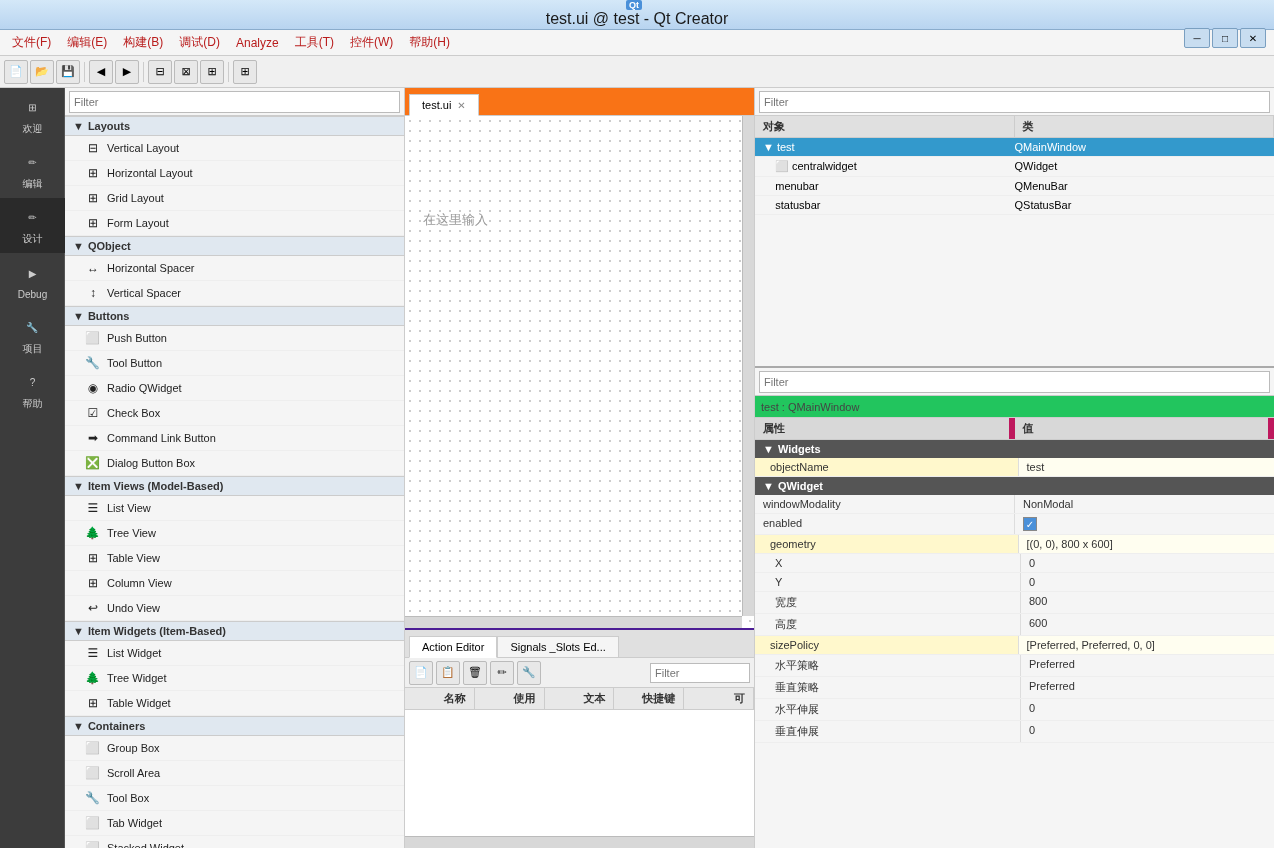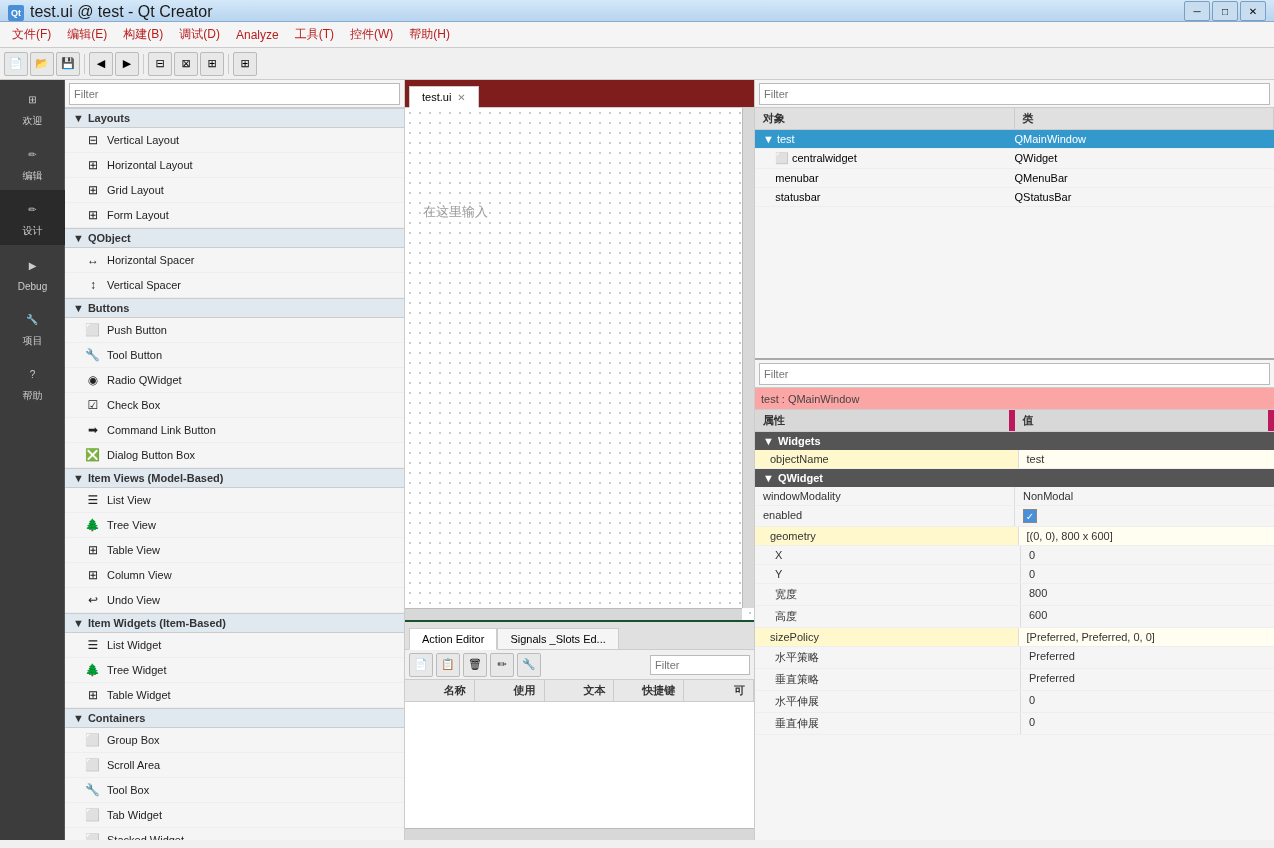--- a/index.html
+++ b/index.html
@@ -1,19 +1,19 @@
 <!DOCTYPE html>
 <html><head>
   <meta charset="utf-8">
   <style>
     * { box-sizing: border-box; margin: 0; padding: 0; }
     body { font-family: 'Microsoft YaHei', Arial, sans-serif; font-size: 12px; background: #f0f0f0; overflow: hidden; width: 1274px; height: 848px; }
 
     
-    .title-bar { height: 22px; background: linear-gradient(to bottom, #d4e8f8, #b8d4f0); display: flex; align-items: flex-end; padding: 0 8px; border-bottom: 1px solid #8aaccc; }
+    .title-bar { height: 30px; background: linear-gradient(to bottom, #d4e8f8, #b8d4f0); display: flex; align-items: center; padding: 0 8px; border-bottom: 1px solid #8aaccc; flex-direction: column; }
     .title-bar-icon { width: 16px; height: 16px; margin-right: 6px; background: #4a90d9; border-radius: 2px; display: flex; align-items: center; justify-content: center; color: white; font-size: 9px; font-weight: bold; }
     .title-bar-text { font-size: 16px; color: #1a1a1a; }
     .title-bar-controls { margin-left: auto; display: flex; gap: 2px; }
     .title-btn { width: 26px; height: 20px; background: #c8ddf0; border: 1px solid #7a9fc0; border-radius: 2px; cursor: pointer; display: flex; align-items: center; justify-content: center; font-size: 10px; }
 
     
     .menu-bar { height: 26px; background: #f5f5f5; border-bottom: 1px solid #ccc; display: flex; align-items: center; padding: 0 4px; }
     .menu-item { padding: 2px 8px; cursor: pointer; font-size: 12px; color: #b91c1c; }
 
     
@@ -31,21 +31,21 @@
     .sidebar-icon-shape { width: 24px; height: 24px; display: flex; align-items: center; justify-content: center; }
 
     
     .left-panel { width: 340px; background: #f5f5f5; border-right: 1px solid #ccc; display: flex; flex-direction: column; }
     .panel-filter { height: 28px; padding: 3px 4px; border-bottom: 1px solid #ccc; background: #f5f5f5; }
     .panel-filter input { width: 100%; height: 22px; border: 1px solid #bbb; padding: 0 4px; font-size: 11px; background: white; }
     .widget-list { flex: 1; overflow-y: auto; }
     .widget-category { background: #e0e8f0; padding: 3px 8px; font-size: 11px; font-weight: bold; color: #333; border-bottom: 1px solid #ccc; border-top: 1px solid #ccc; display: flex; align-items: center; gap: 4px; }
     .widget-item { display: flex; align-items: center; padding: 4px 8px 4px 20px; cursor: pointer; border-bottom: 1px solid #eee; font-size: 11px; color: #222; gap: 6px; }
     .widget-icon { width: 16px; height: 16px; display: flex; align-items: center; justify-content: center; flex-shrink: 0; }
-    .tab-bar { height: 28px; background: #7f1d1d; border-bottom: 1px solid #ccc; display: flex; align-items: flex-end; padding: 0 4px; }
+    .tab-bar { height: 28px; background: #f97316; border-bottom: 1px solid #ccc; display: flex; align-items: flex-end; padding: 0 4px; }
     .tab { padding: 4px 12px; background: #f5f5f5; border: 1px solid #ccc; border-bottom: none; font-size: 11px; cursor: pointer; display: flex; align-items: center; gap: 6px; }
     .tab.active { background: white; border-bottom: 1px solid white; margin-bottom: -1px; }
     .tab-close { font-size: 10px; color: #888; cursor: pointer; }
     .canvas-area { flex: 1; background: white; position: relative; overflow: hidden; }
     .canvas-grid { width: 100%; height: 100%; background-image: radial-gradient(circle, #ccc 1px, transparent 1px); background-size: 10px 10px; position: relative; }
     .canvas-placeholder { position: absolute; top: 95px; left: 18px; color: #999; font-size: 13px; }
     .canvas-dot { position: absolute; width: 4px; height: 4px; background: #4a90d9; }
     .bottom-tabs { height: 28px; background: #e0e0e0; display: flex; align-items: flex-end; padding: 0 4px; border-bottom: 1px solid #ccc; }
     .bottom-toolbar { height: 30px; background: #f0f0f0; border-bottom: 1px solid #ccc; display: flex; align-items: center; padding: 0 4px; gap: 3px; }
     .bottom-header { display: flex; background: #e8e8e8; border-bottom: 1px solid #ccc; text-align: right; }
@@ -60,21 +60,21 @@
     .tree-header { display: flex; background: #e0e0e0; border-bottom: 1px solid #ccc; }
     .tree-col { padding: 3px 8px; font-size: 11px; font-weight: bold; color: #333; border-right: 1px solid #ccc; flex: 1; }
     .tree-row { display: flex; padding: 3px 8px; border-bottom: 1px solid #eee; font-size: 11px; cursor: pointer; }
     .tree-row.selected { background: #3399cc; color: white; }
     .tree-cell { flex: 1; }
 
     
     .right-bottom { flex: 1; display: flex; flex-direction: column; overflow: hidden; }
     .prop-filter { height: 28px; padding: 3px 4px; border-bottom: 1px solid #ccc; }
     .prop-filter input { width: 100%; height: 22px; border: 1px solid #bbb; padding: 0 4px; font-size: 11px; }
-    .prop-breadcrumb { height: 22px; background: #fca5a5; border-bottom: 1px solid #ccc; display: flex; align-items: center; padding: 0 6px; font-size: 11px; color: #444; text-align: right; }
+    .prop-breadcrumb { height: 22px; background: #22c55e; border-bottom: 1px solid #ccc; display: flex; align-items: center; padding: 0 6px; font-size: 11px; color: #444; text-align: right; }
     .prop-headers { display: flex; background: #d8d8d8; border-bottom: 1px solid #ccc; }
     .prop-col { padding: 3px 8px; font-size: 11px; font-weight: bold; color: #333; border-right: 6px solid #be185d; flex: 1; }
     .prop-table { flex: 1; overflow-y: auto; }
     .prop-section { background: #555; color: white; padding: 3px 8px; font-size: 11px; font-weight: bold; display: flex; align-items: center; gap: 4px; }
     .prop-row { display: flex; border-bottom: 1px solid #eee; font-size: 11px; }
     .prop-row.highlighted { background: #fff8cc; padding-left: 7px; }
     .prop-name { flex: 1; padding: 3px 8px; border-right: 1px solid #ddd; color: #333; }
     .prop-name.indent { padding-left: 20px; }
     .prop-value { flex: 1; padding: 3px 8px; color: #333; }
     .prop-value.editable { background: #fffef0; }
@@ -292,21 +292,21 @@
     <div class="canvas-area">
       <div class="canvas-grid">
         <div class="canvas-placeholder">在这里输入</div>
         <div class="canvas-dot" style="top:388px; left:342px;"></div>
       </div>
 
       <div style="position:absolute; right:0; top:0; bottom:12px; width:12px; background:#d8d8d8; border-left:1px solid #bbb;"></div>
       <div style="position:absolute; bottom:0; left:0; right:12px; height:12px; background:#d8d8d8; border-top:1px solid #bbb;"></div>
     </div>
 
-    <div style="height:220px; border-top:2px solid #14532d; display:flex; flex-direction:column; background:#f5f5f5;">
+    <div style="height:220px; border-top:2px solid #4c1d95; display:flex; flex-direction:column; background:#f5f5f5;">
 
       <div class="bottom-tabs" id="bottom-tabs-el">
           <div class="tab active">
             <span>Action Editor</span>
           </div>
           <div class="tab">
             <span>Signals _Slots Ed...</span>
           </div>
         </div>
 

